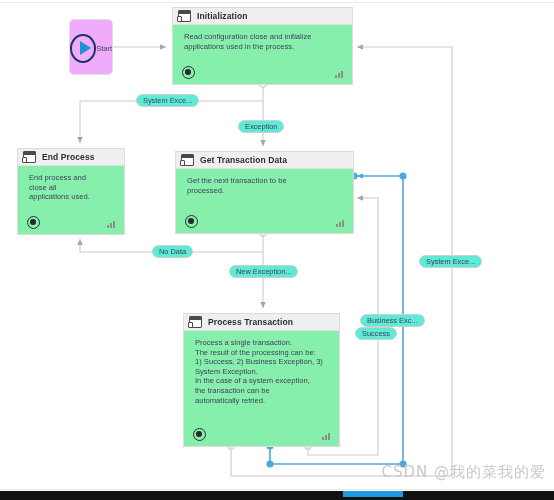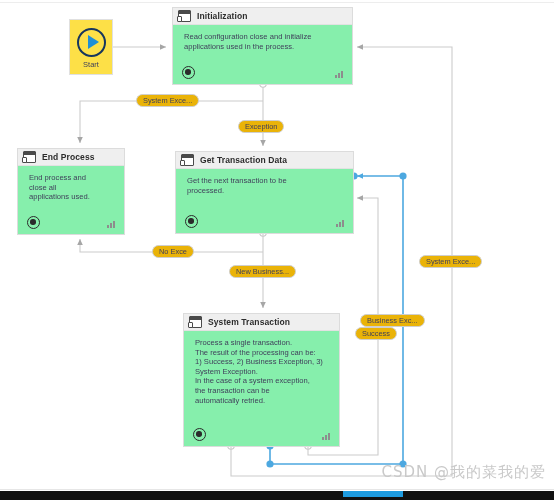--- a/index.html
+++ b/index.html
@@ -88,25 +88,25 @@
   .bars-icon i{
     position:absolute;bottom:0;width:1.6px;background:#8d8d8d;display:block;
   }
   .bars-icon i:nth-child(1){left:0;height:3px;}
   .bars-icon i:nth-child(2){left:3px;height:5px;}
   .bars-icon i:nth-child(3){left:6px;height:7px;}
 
   
   #start-node{
     position:absolute;
-    background:#fde047;
+    background:#f0abfc;
     border:1px solid #e0e0e0;
-    border-radius:0;
-    box-sizing:border-box;
-    display:flex;flex-direction:column;align-items:center;justify-content:center;
+    border-radius:5px;
+    box-sizing:border-box;
+    display:flex;flex-direction:row;align-items:center;justify-content:center;
   }
   .start-circle{
     width:29px;height:29px;border-radius:50%;
     border:2px solid #17365d;
     box-sizing:border-box;
     display:flex;align-items:center;justify-content:center;
     margin-top:2px;
   }
   .start-tri{
     width:0;height:0;
@@ -115,21 +115,21 @@
     border-bottom:7px solid transparent;
     margin-left:4px;
   }
   .start-label{
     font-size:7.5px;color:#3f3f5a;margin-top:3px;
   }
 
   
   .pill{
     position:absolute;
-    background:#eab308;
+    background:#5eead4;
     border:1px solid #cfcfcf;
     border-radius:9px;
     height:13px;
     line-height:11px;
     padding:0 6px;
     font-size:7.4px;
     color:#3f3f5a;
     white-space:nowrap;
     box-sizing:border-box;
     text-align:center;
@@ -271,21 +271,21 @@
           <i></i>
           <i></i>
           <i></i>
         </span>
     </div>
   </div>
 
   <div class="card" style="left:183px;top:313px;width:157px;height:134px;">
     <div class="card-head">
       <span class="head-icon"></span>
-      <span class="card-title">System Transaction</span>
+      <span class="card-title">Process Transaction</span>
     </div>
     <div class="card-body">
       <div>Process a single transaction.</div>
       <div>The result of the processing can be:</div>
       <div>1) Success, 2) Business Exception, 3)</div>
       <div>System Exception.</div>
       <div>In the case of a system exception,</div>
       <div>the transaction can be</div>
       <div>automatically retried.</div>
     </div>
@@ -296,23 +296,23 @@
           <i></i>
           <i></i>
         </span>
     </div>
   </div>
 
   <div class="pill" style="left:136px;top:94px;">System Exce...</div>
 
   <div class="pill" style="left:238px;top:120px;">Exception</div>
 
-  <div class="pill" style="left:152px;top:245px;">No Exce</div>
-
-  <div class="pill" style="left:229px;top:265px;">New Business...</div>
+  <div class="pill" style="left:152px;top:245px;">No Data</div>
+
+  <div class="pill" style="left:229px;top:265px;">New Exception...</div>
 
   <div class="pill" style="left:419px;top:255px;">System Exce...</div>
 
   <div class="pill" style="left:360px;top:314px;">Business Exc...</div>
 
   <div class="pill" style="left:355px;top:327px;">Success</div>
 
   <div id="hr-bottom"></div>
   <div id="watermark">CSDN @我的菜我的爱</div>
   <div id="taskbar">

